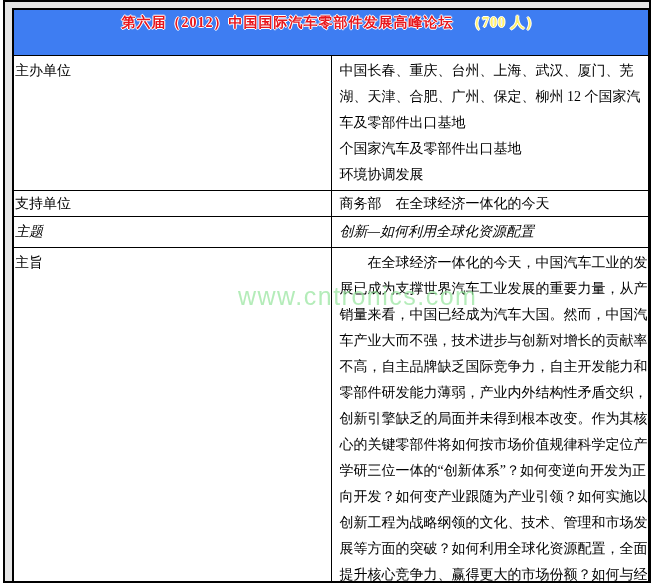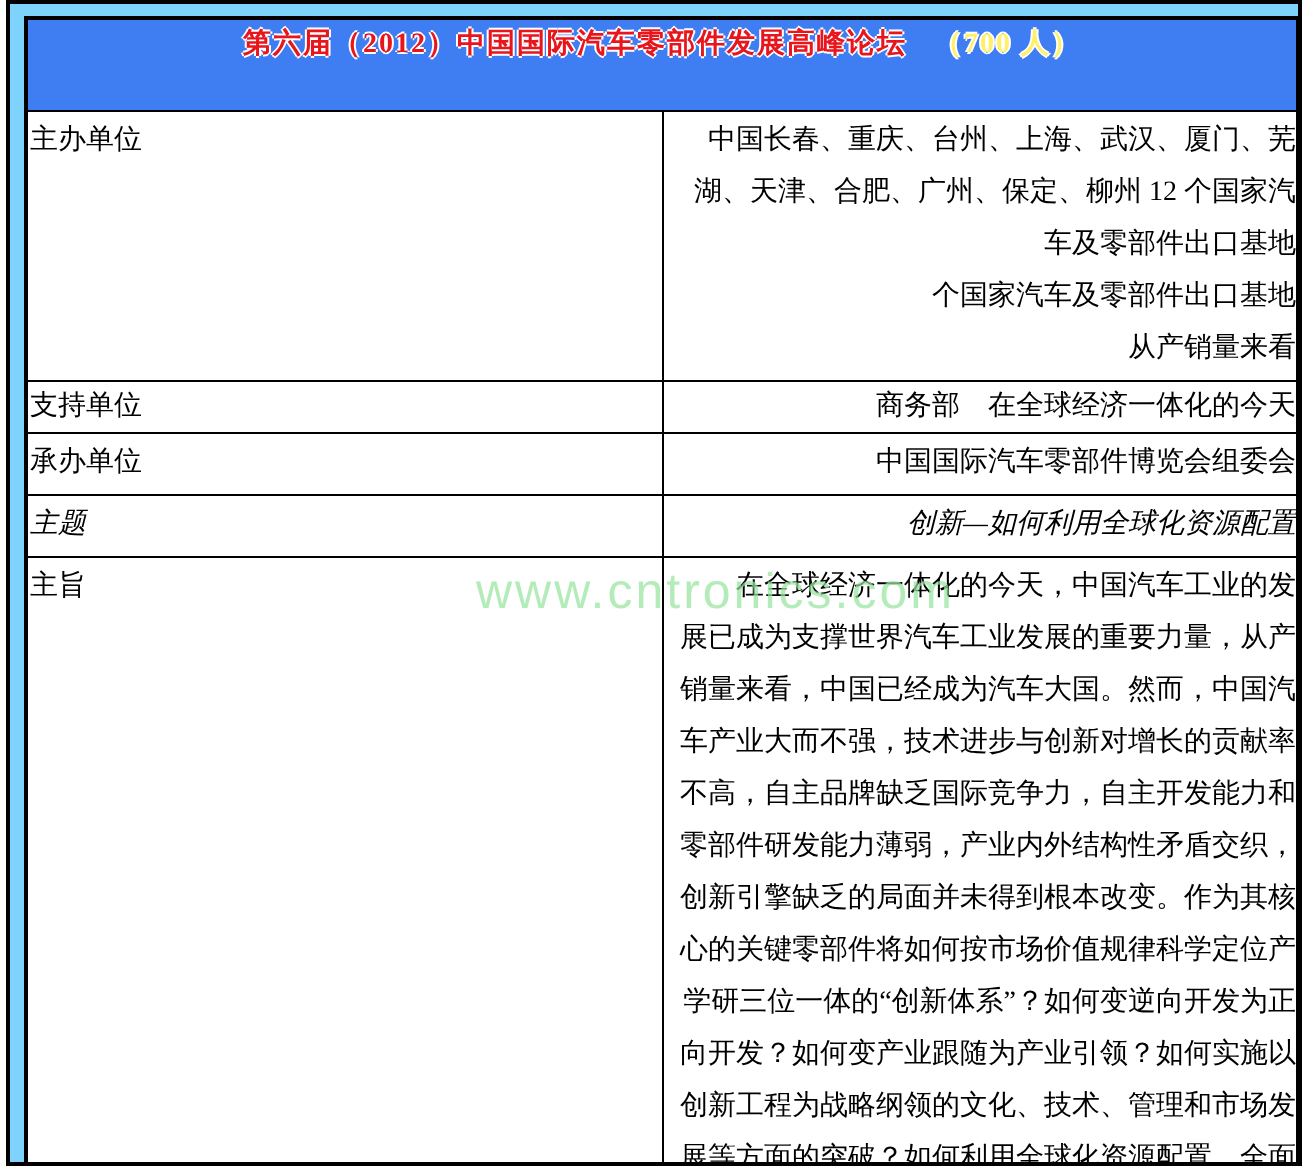--- a/index.html
+++ b/index.html
@@ -1,38 +1,38 @@
 <!DOCTYPE html>
 <html><head>
 <meta charset="utf-8">
 <style>
   * { margin:0; padding:0; box-sizing:border-box; }
   html,body { width:657px; height:585px; background:#fff; overflow:hidden;
               font-family:"Liberation Serif","DejaVu Serif",serif; }
   body { position:relative; }
 
   .outer-frame { position:absolute; left:3px; top:0; width:648px; height:583px;
-                 border:2px solid #000; background:#7dd3fc; }
+                 border:2px solid #000; background:#e5e5e5; }
 
   .table-box { position:absolute; left:7px; top:6px; width:638px; height:574px;
                border:1px solid #000; overflow:hidden; background:#fff; }
 
   table.doc { width:100%; border-collapse:collapse; table-layout:fixed; }
   table.doc td { border:1px solid #000; vertical-align:top;
                  font-size:14px; color:#000; line-height:26px; }
 
   td.hdr { background:#3e7df2; height:46px; text-align:center; vertical-align:middle;
            font-weight:bold; font-size:17px; letter-spacing:1px; line-height:46px; }
   .title-main { color:#e8161c;
       text-shadow:1px 0 0 #fff,-1px 0 0 #fff,0 1px 0 #fff,0 -1px 0 #fff; }
   .title-suffix { color:#ffef6b; margin-left:9px;
       text-shadow:1px 0 0 #fff,-1px 0 0 #fff,0 1px 0 #fff,0 -1px 0 #fff; }
 
   td.lbl { width:81px; padding:2px 2px 2px 1px; }
-  td.val { padding:2px 0 2px 8px;text-align:right; }
+  td.val { padding:2px 0 2px 8px; }
 
   tr.r-hosts td { height:106px; }
   tr.r-support td { height:22px; line-height:21px; }
   tr.r-organizer td { height:29px; }
   tr.r-theme td { height:28px;font-style:italic; }
   tr.r-purpose td { height:334px; }
 
   .pre { white-space:pre-wrap; }
   .para { text-indent:2em; }
 
@@ -53,33 +53,29 @@
           <span class="title-main">第六届（2012）中国国际汽车零部件发展高峰论坛</span>
           <span class="title-suffix">（700 人）</span>
         </td>
       </tr>
 
       <tr class="r-hosts">
         <td class="lbl">主办单位</td>
         <td class="val">
           <div>中国长春、重庆、台州、上海、武汉、厦门、芜湖、天津、合肥、广州、保定、柳州 12 个国家汽车及零部件出口基地</div>
           <div>个国家汽车及零部件出口基地</div>
-          <div>从产销量来看</div>
+          <div>环境协调发展</div>
         </td>
       </tr>
 
       <tr class="r-support">
         <td class="lbl">支持单位</td>
         <td class="val pre">商务部    在全球经济一体化的今天</td>
       </tr>
 
-      <tr class="r-organizer">
-        <td class="lbl">承办单位</td>
-        <td class="val">中国国际汽车零部件博览会组委会</td>
-      </tr>
 
       <tr class="r-theme">
         <td class="lbl">主题</td>
         <td class="val">创新—如何利用全球化资源配置</td>
       </tr>
 
       <tr class="r-purpose">
         <td class="lbl">主旨</td>
         <td class="val">
           <div class="para">在全球经济一体化的今天，中国汽车工业的发展已成为支撑世界汽车工业发展的重要力量，从产销量来看，中国已经成为汽车大国。然而，中国汽车产业大而不强，技术进步与创新对增长的贡献率不高，自主品牌缺乏国际竞争力，自主开发能力和零部件研发能力薄弱，产业内外结构性矛盾交织，创新引擎缺乏的局面并未得到根本改变。作为其核心的关键零部件将如何按市场价值规律科学定位产学研三位一体的“创新体系”？如何变逆向开发为正向开发？如何变产业跟随为产业引领？如何实施以创新工程为战略纲领的文化、技术、管理和市场发展等方面的突破？如何利用全球化资源配置，全面提升核心竞争力、赢得更大的市场份额？如何与经济、社会、环境协调发展？跨国公司、合资企业、自主品牌又将怎样应对？</div>

